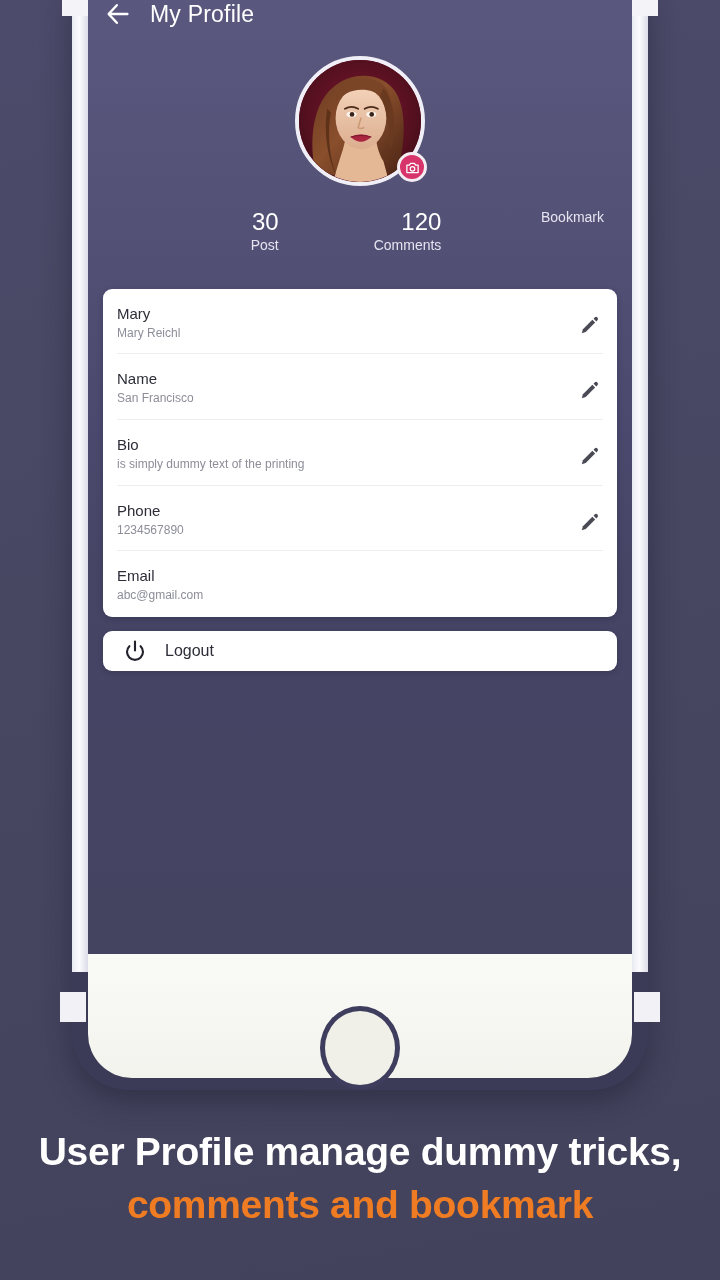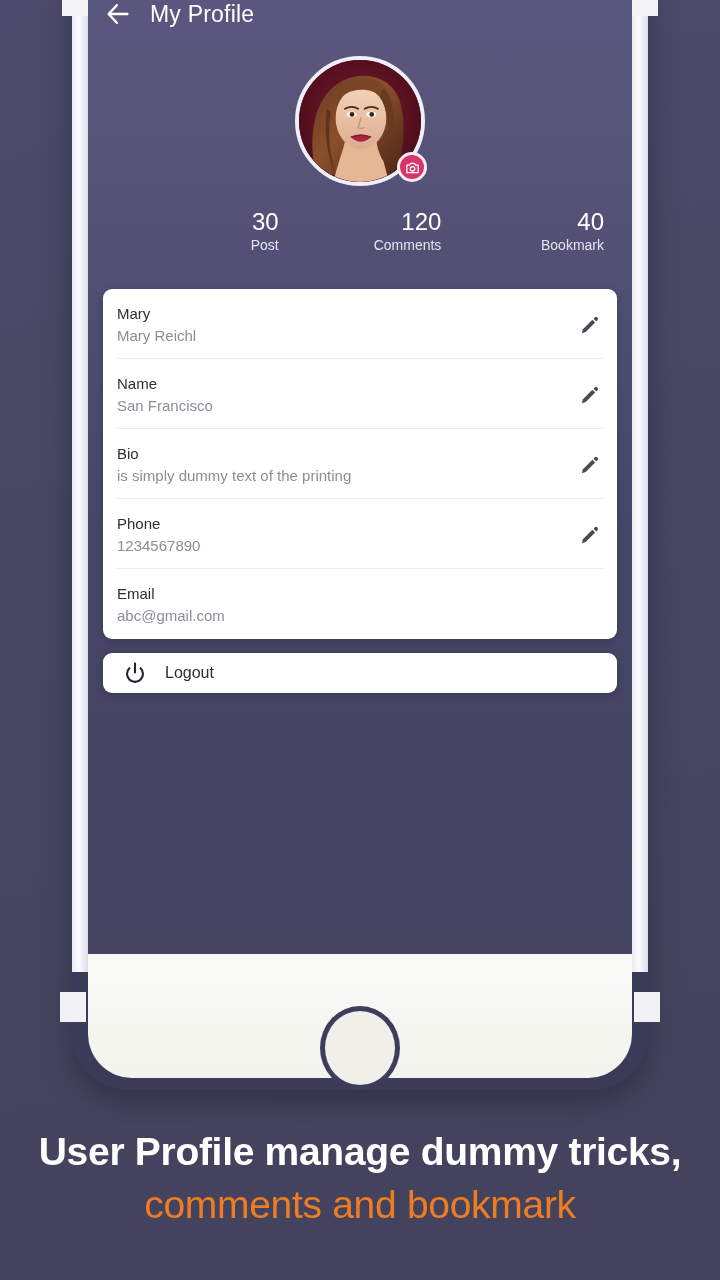--- a/index.html
+++ b/index.html
@@ -119,21 +119,21 @@
   }
   .row:not(:last-child)::after{
     content:""; position:absolute; left:14px; right:14px; bottom:0;
     height:1px; background:#ededf1;
   }
   .row .fields{ flex:1; min-width:0; }
   .row .flabel{
     font-size:15px; color:#2d2d38; line-height:1.35;
   }
   .row .fvalue{
-    font-size:15px; color:#8d8d99; line-height:1.45; margin-top:1px;
+    font-size:12px; color:#8d8d99; line-height:1.45; margin-top:1px;
   }
   .pencil{
     width:22px; height:22px; flex:none; margin-top:10px; cursor:pointer;
   }
   .pencil-spacer{ width:22px; flex:none; }
 
   
   .logout{
     margin:14px 15px 0; background:#ffffff; border-radius:9px;
     height:40px; display:flex; align-items:center; gap:18px;
@@ -147,21 +147,21 @@
   
   .caption{
     position:absolute; left:0; right:0; top:1130px;
     text-align:center;
   }
   .caption .l1{
     font-size:39px; font-weight:bold; color:#ffffff;
     letter-spacing:-.3px; line-height:1.15;
   }
   .caption .l2{
-    font-size:39px; font-weight:normal; color:#ef7c22;
+    font-size:39px; font-weight:bold; color:#ef7c22;
     letter-spacing:-.3px; line-height:1.15; margin-top:8px;
   }
 </style>
 </head>
 <body>
 
 <div class="backdrop"></div>
 
 <div class="device">
 
@@ -232,21 +232,20 @@
     <div class="stats">
       <div class="stat">
         <div class="num">30</div>
         <div class="lbl">Post</div>
       </div>
       <div class="stat">
         <div class="num">120</div>
         <div class="lbl">Comments</div>
       </div>
       <div class="stat">
-        <div class="num">40</div>
         <div class="lbl">Bookmark</div>
       </div>
     </div>
 
     <div class="card">
 
       <div class="row">
         <div class="fields">
           <div class="flabel">Mary</div>
           <div class="fvalue">Mary Reichl</div>

